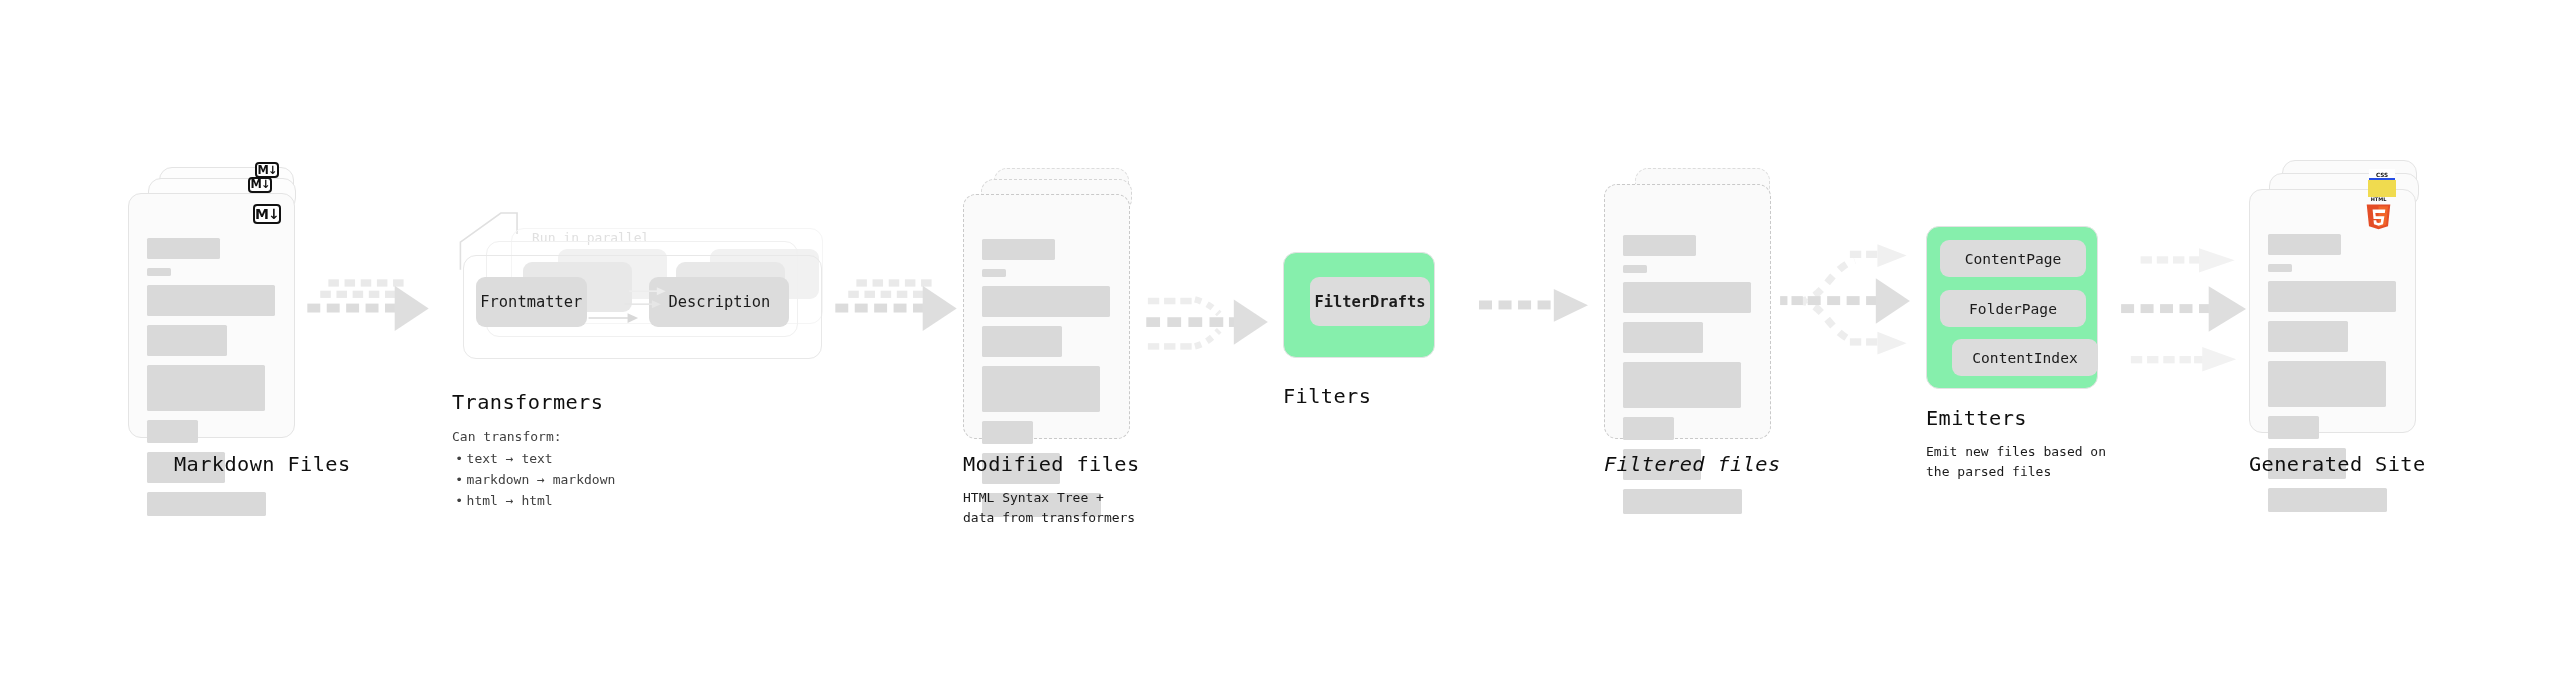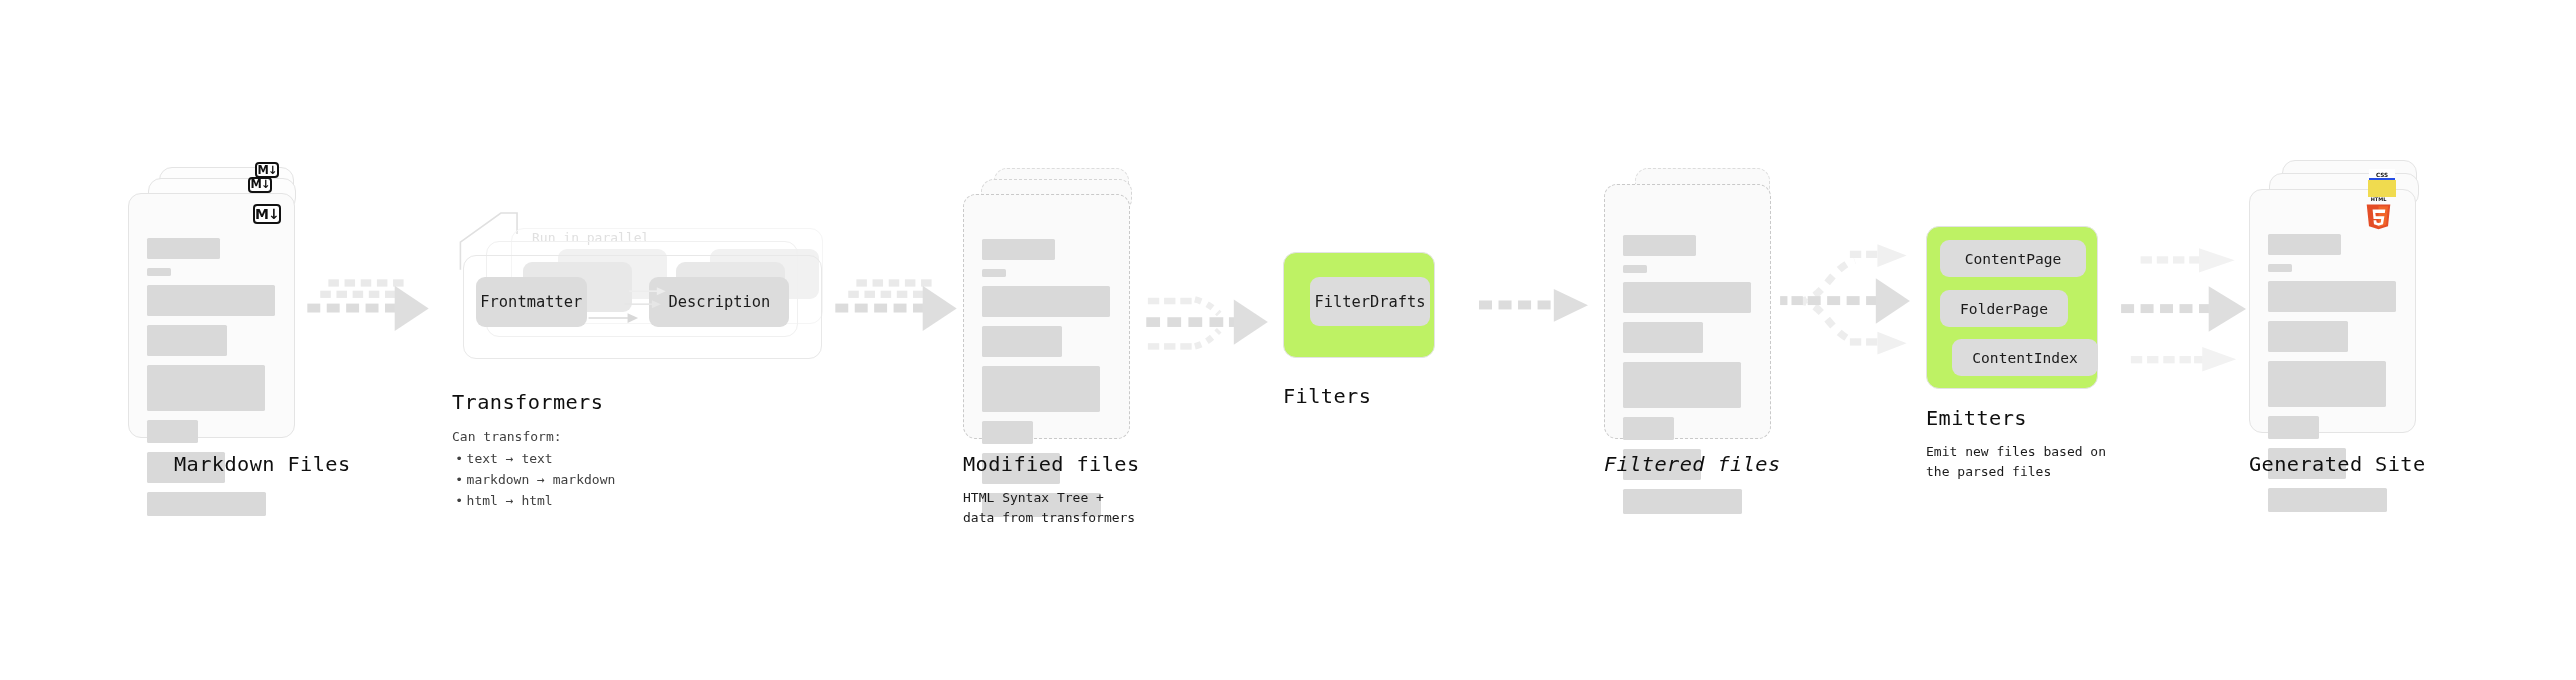--- a/index.html
+++ b/index.html
@@ -90,21 +90,21 @@
     color: #111;
     font-family: "DejaVu Sans", "Liberation Sans", sans-serif;
     box-sizing: border-box;
   }
 
   
   .groupbox {
     position: absolute;
     border: 1.6px solid #e3e3e3;
     border-radius: 13px;
-    background: #bef264;
+    background: #86efac;
     box-sizing: border-box;
   }
   .groupbox.g-faint { border-color: #f0f0f0; background: transparent; }
   .groupbox.g-faint2 { border-color: #f5f5f5; background: transparent; }
 
   .chip {
     position: absolute;
     background: #dcdcdc;
     border-radius: 9px;
     display: flex;
@@ -305,21 +305,21 @@
     <g fill="#dcdcdc">
       <rect x="10" y="62" width="17" height="12"></rect>
         <rect x="36" y="62" width="17" height="12"></rect>
       <rect x="62" y="62" width="17" height="12"></rect>
         <rect x="88" y="62" width="17" height="12"></rect>
       <rect x="112" y="62" width="14" height="12"></rect>
     </g>
     <polygon points="118,40 160,68 118,96" fill="#dedede"></polygon>
   </svg>
 
-  <div class="groupbox" style="left:1283px; top:252px; width:152px; height:106px;">
+  <div class="groupbox" style="left:1283px; top:252px; width:152px; height:106px;font-weight:bold;">
     <div class="chip" style="left:26px; top:24.4px; width:120px; height:49px;">FilterDrafts</div>
   </div>
   <div class="title" style="left:1283px; top:384px;">Filters</div>
 
   <svg class="ovl" style="left:1479px; top:289px;" width="109" height="49" viewBox="0 0 134 60">
     <g fill="#dcdcdc">
       <rect x="0" y="14" width="16" height="11"></rect>
         <rect x="24" y="14" width="16" height="11"></rect>
       <rect x="48" y="14" width="16" height="11"></rect>
         <rect x="72" y="14" width="16" height="11"></rect>
@@ -363,21 +363,21 @@
       <rect x="34" y="84" width="16" height="11"></rect>
       <rect x="58" y="84" width="16" height="11"></rect>
       <rect x="82" y="84" width="16" height="11"></rect>
       <rect x="106" y="84" width="16" height="11"></rect>
     </g>
     <polygon points="118,62 160,90 118,118" fill="#dedede"></polygon>
   </svg>
 
   <div class="groupbox" style="left:1926px; top:226px; width:172px; height:163px;">
     <div class="chip" style="left:13px; top:13px; width:146px; height:37px; font-size:14.6px;">ContentPage</div>
-    <div class="chip" style="left:13px; top:63px; width:128px; height:37px; font-size:14.6px;">FolderPage</div>
+    <div class="chip" style="left:13px; top:63px; width:146px; height:37px; font-size:14.6px;">FolderPage</div>
     <div class="chip" style="left:13px; top:112px; width:146px; height:37px; font-size:14.6px;margin-left:12px;">ContentIndex</div>
   </div>
   <div class="title" style="left:1926px; top:406px;">Emitters</div>
   <div class="subtitle" style="left:1926px; top:442px;">Emit new files based on
 the parsed files</div>
 
   <svg class="ovl" style="left:2113px; top:236px;" width="146" height="146" viewBox="0 0 180 180">
     <g fill="#f0f0f0">
       <rect x="34" y="25" width="14" height="9"></rect>
         <rect x="54" y="25" width="14" height="9"></rect>

